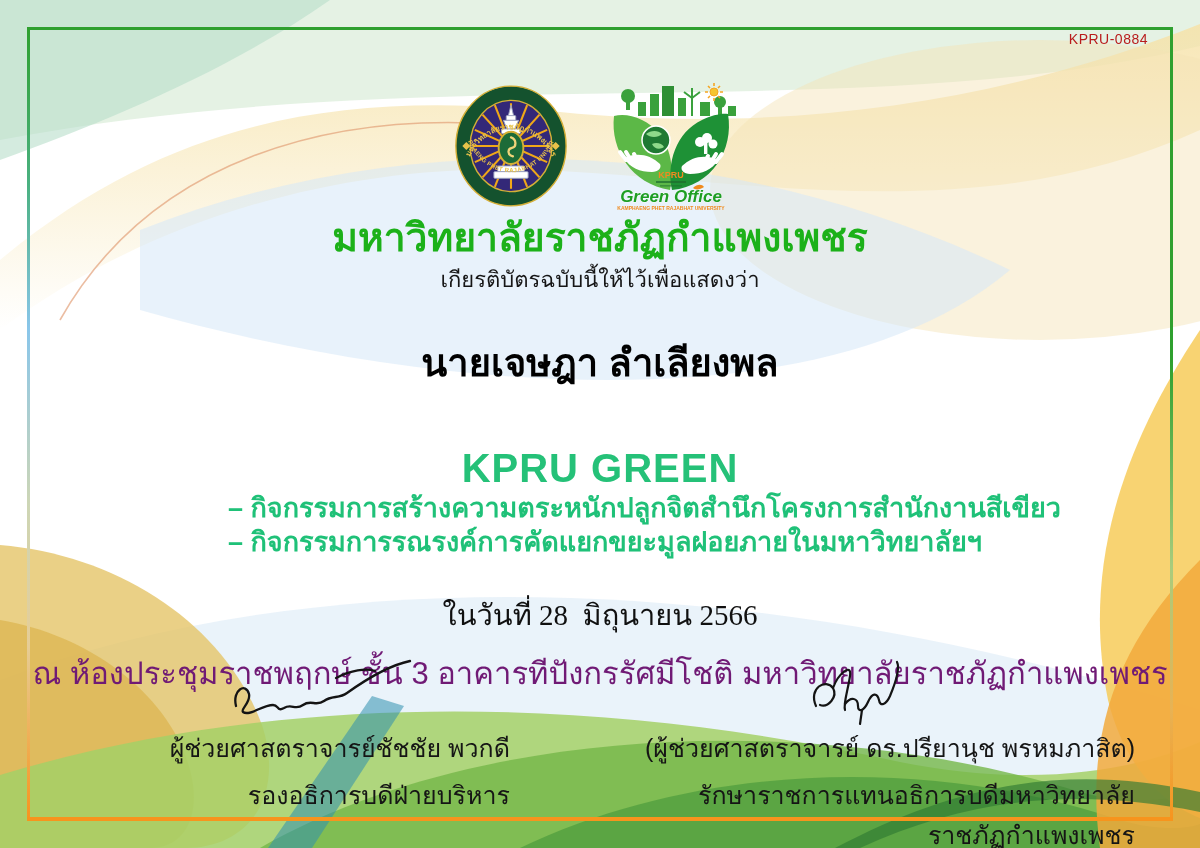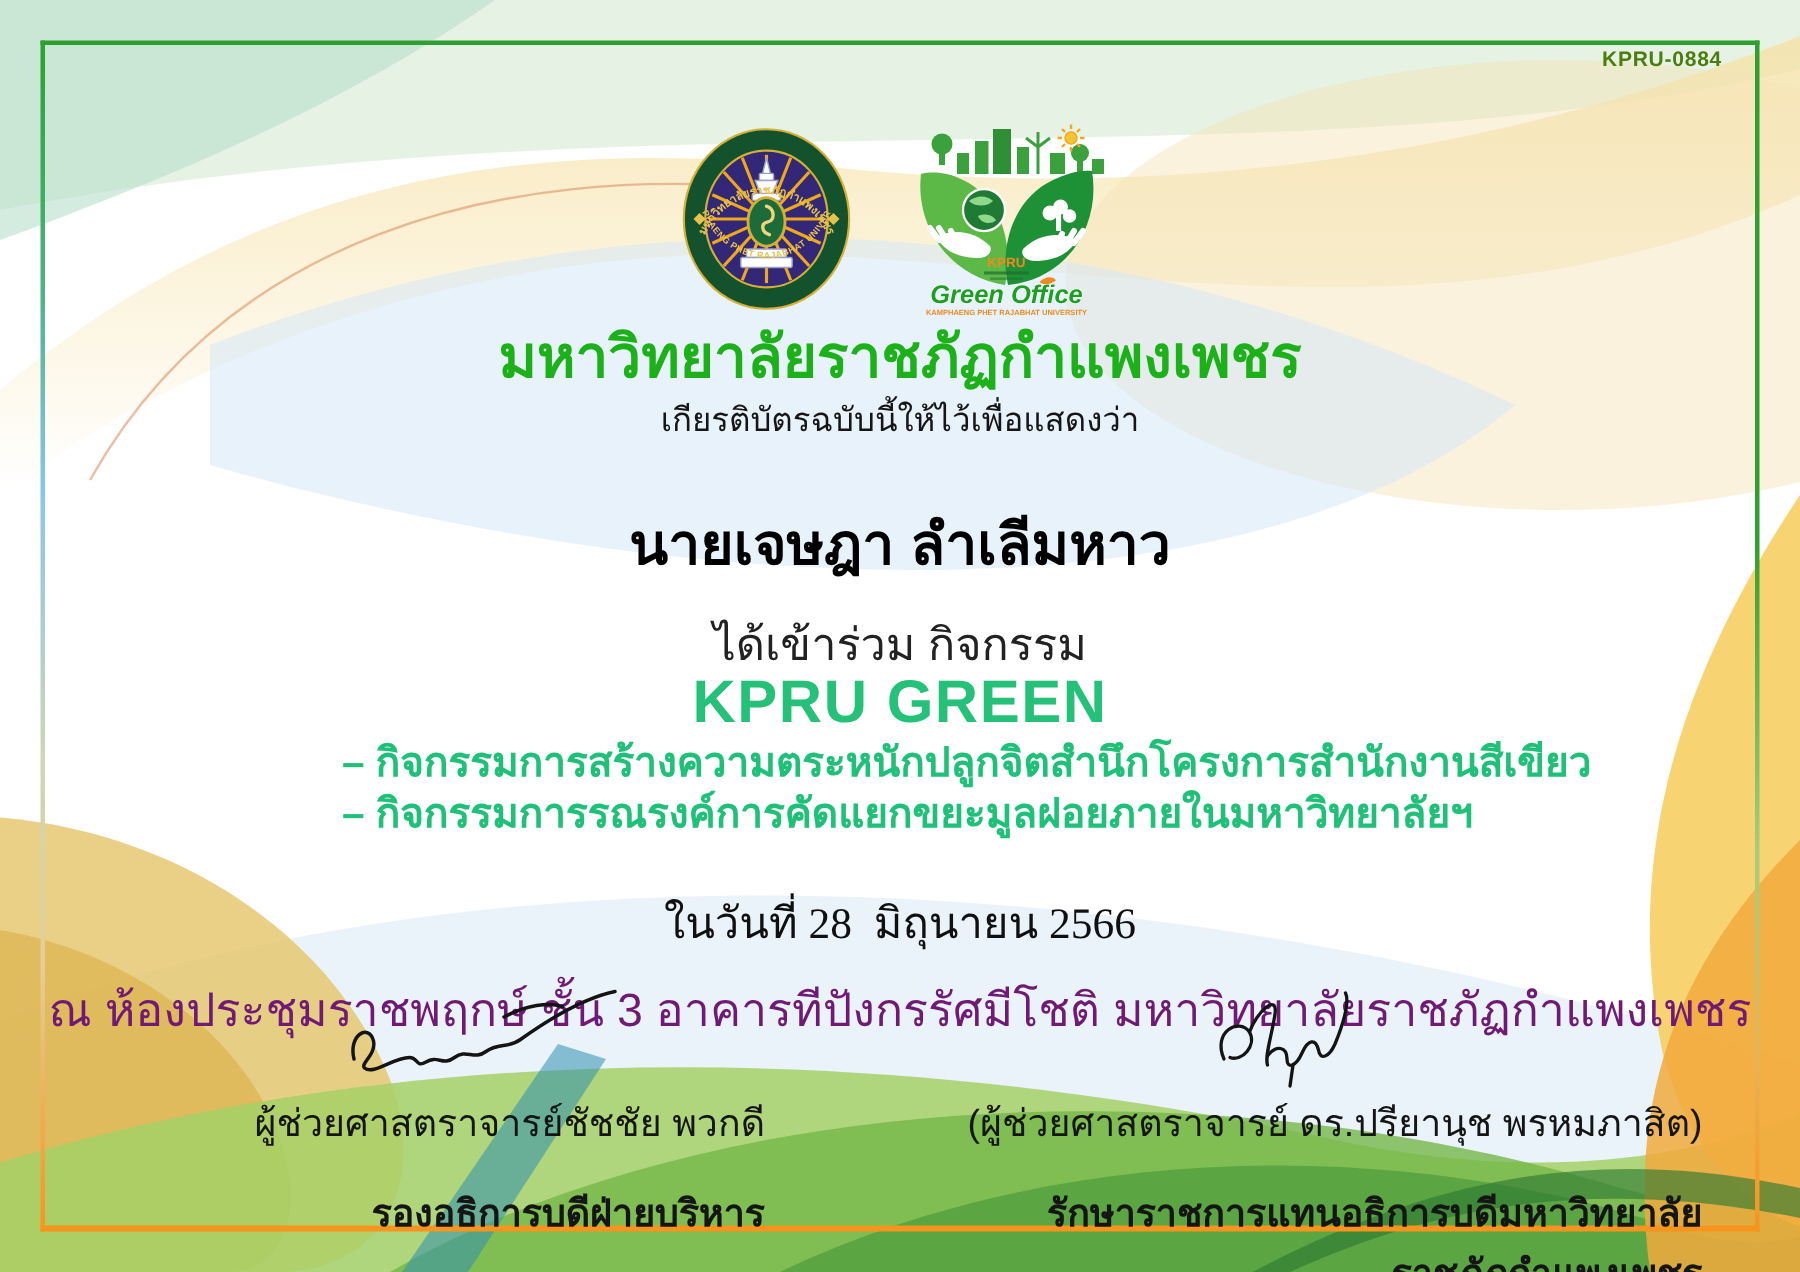--- a/index.html
+++ b/index.html
@@ -11,39 +11,39 @@
   }
   .bg{position:absolute;inset:0;}
   
   .frame{position:absolute;left:27px;top:27px;width:1146px;height:794px;pointer-events:none;}
   .frame .e-top{position:absolute;top:0;left:0;right:0;height:3px;background:#2fa02f;}
   .frame .e-bottom{position:absolute;bottom:0;left:0;right:0;height:4px;background:#f7941d;}
   .frame .e-left{position:absolute;top:0;bottom:0;left:0;width:3px;
     background:linear-gradient(to bottom,#2fa02f 0%,#4bb182 20%,#8ac6ea 38%,#cdd6b6 60%,#e6cd96 78%,#f7941d 100%);}
   .frame .e-right{position:absolute;top:0;bottom:0;right:0;width:3px;
     background:linear-gradient(to bottom,#2fa02f 0%,#2fa02f 42%,#a9cc7d 68%,#e8b254 86%,#f7941d 100%);}
-  .cert-no{position:absolute;top:31px;right:52px;font-size:14px;font-weight:bold;letter-spacing:.5px;color:#4d7c0f;padding-left:33px;}
+  .cert-no{position:absolute;top:31px;right:52px;font-size:14px;font-weight:normal;letter-spacing:.5px;color:#b91c1c;padding-left:33px;}
   .logos{position:absolute;top:80px;left:0;width:100%;display:flex;justify-content:center;align-items:center;gap:28px;}
   .line{position:absolute;left:0;width:100%;text-align:center;white-space:pre;}
   .t-univ{top:206px;font-size:39px;font-weight:bold;color:#1cb119;}
   .t-intro{top:262px;font-size:22px;color:#161616;}
   .t-name{top:332px;font-size:38px;font-weight:bold;color:#000;}
   .t-part{top:406px;font-size:30px;color:#222;}
   .t-event{top:446px;font-size:40px;font-weight:bold;color:#25c178;letter-spacing:1px;
     text-shadow:1px 1px 0 #fff,-1px -1px 0 #fff,1px -1px 0 #fff,-1px 1px 0 #fff;}
   .acts{position:absolute;left:228px;top:491px;font-size:27px;font-weight:bold;color:#1fc178;line-height:34px;
     text-shadow:1px 1px 0 #fff,-1px -1px 0 #fff,1px -1px 0 #fff,-1px 1px 0 #fff;}
   .t-date{top:592px;font-size:29px;color:#101010;font-family:Liberation Serif, serif;}
   .t-venue{top:648px;font-size:31px;color:#701a75;}
   .sig{position:absolute;}
   .sig-left{left:218px;top:656px;}
   .sig-right{left:788px;top:658px;}
   .signer{position:absolute;text-align:right;font-size:25px;color:#151515;}
   .signer .s-name{display:block;}
-  .signer .s-title{display:block;margin-top:20px;font-weight:bold;}
+  .signer .s-title{display:block;margin-top:7px;}
   .signer-left{left:110px;top:728px;width:400px;}
   .signer-right{left:645px;top:728px;width:490px;}
 </style>
 </head>
 <body>
 
 <div class="stage">
 
   <svg class="bg" viewBox="0 0 1200 848" width="1200" height="848" aria-hidden="true">
     <defs>
@@ -181,22 +181,21 @@
       <rect x="64" y="105" width="22" height="1.6" fill="#1e6b2e" opacity=".5"></rect>
 
       <text x="75" y="122" text-anchor="middle" font-size="17" font-weight="bold" fill="#1e9e23" stroke="#ffffff" stroke-width=".6" paint-order="stroke" font-style="italic">Green Office</text>
       <path d="M97,108 C101,104 106,104 108,107 C104,110 99,110 97,108 Z" fill="#f08a1e"></path>
       <text x="75" y="130" text-anchor="middle" font-size="5" font-weight="bold" fill="#f08a1e">KAMPHAENG PHET RAJABHAT UNIVERSITY</text>
     </svg>
   </div>
 
   <div class="line t-univ">มหาวิทยาลัยราชภัฏกำแพงเพชร</div>
   <div class="line t-intro">เกียรติบัตรฉบับนี้ให้ไว้เพื่อแสดงว่า</div>
-  <div class="line t-name">นายเจษฎา ลำเลีมหาว</div>
-  <div class="line t-part">ได้เข้าร่วม กิจกรรม</div>
+  <div class="line t-name">นายเจษฎา ลำเลียงพล</div>
   <div class="line t-event">KPRU GREEN</div>
 
   <div class="acts">
     <div>– กิจกรรมการสร้างความตระหนักปลูกจิตสำนึกโครงการสำนักงานสีเขียว</div>
     <div>– กิจกรรมการรณรงค์การคัดแยกขยะมูลฝอยภายในมหาวิทยาลัยฯ</div>
   </div>
 
   <div class="line t-date">ในวันที่ 28  มิถุนายน 2566</div>
   <div class="line t-venue">ณ ห้องประชุมราชพฤกษ์ ชั้น 3 อาคารทีปังกรรัศมีโชติ มหาวิทยาลัยราชภัฏกำแพงเพชร</div>
 

